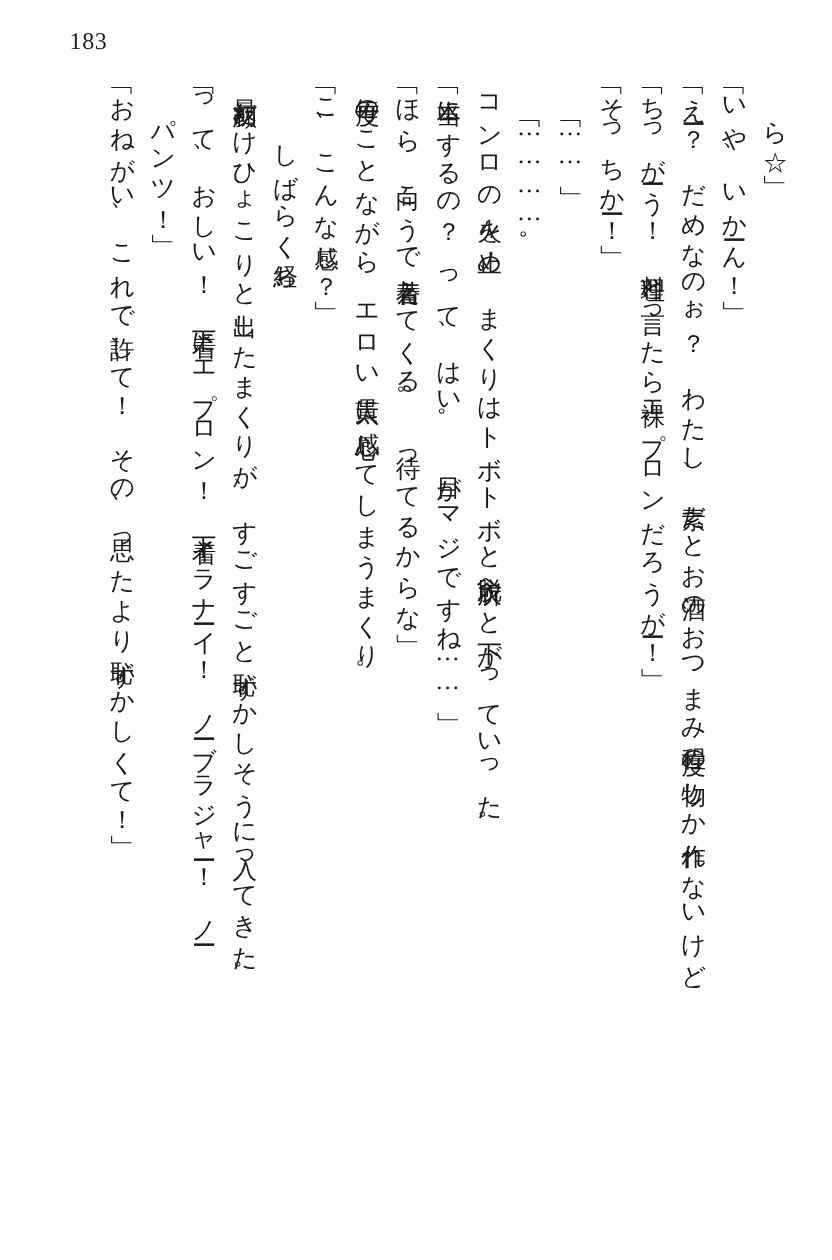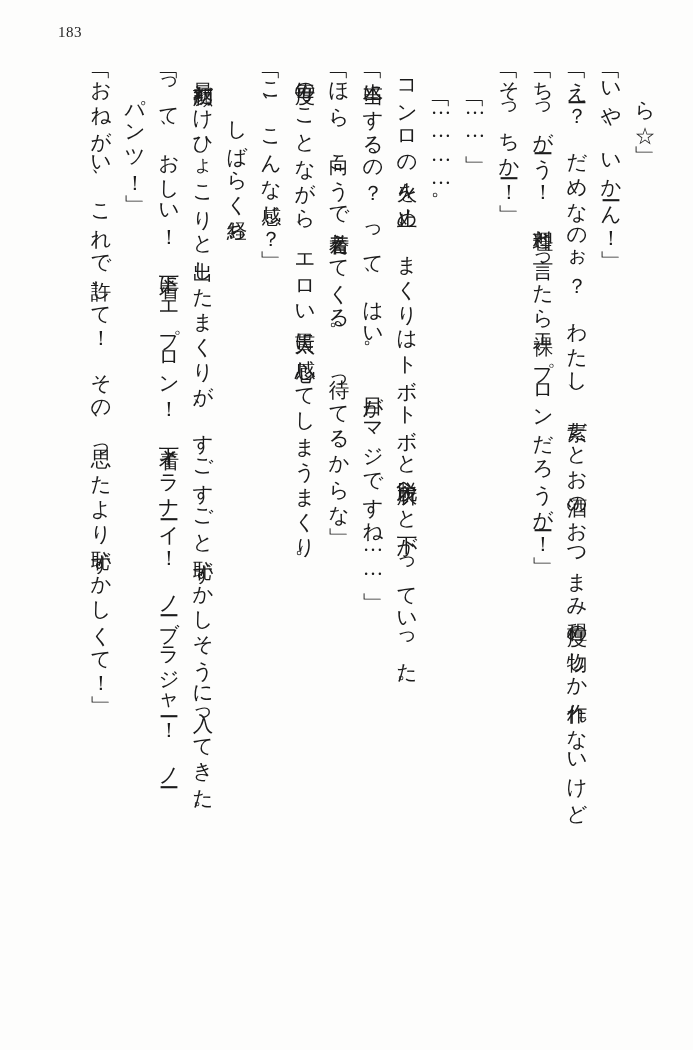--- a/index.html
+++ b/index.html
@@ -16,21 +16,21 @@
     width: 693px;
     height: 1050px;
     background: #fdfdfc;
     overflow: hidden;
   }
   
   #page-number {
     position: absolute;
     top: 24px;
     left: 58px;
-    font-size: 15px;
+    font-size: 20px;
     letter-spacing: 0.5px;
     color: #222;
     font-family: "Liberation Serif", "DejaVu Serif", serif;
   }
   
   #text-body {
     position: absolute;
     top: 66px;
     right: 38px;
     left: 28px;

